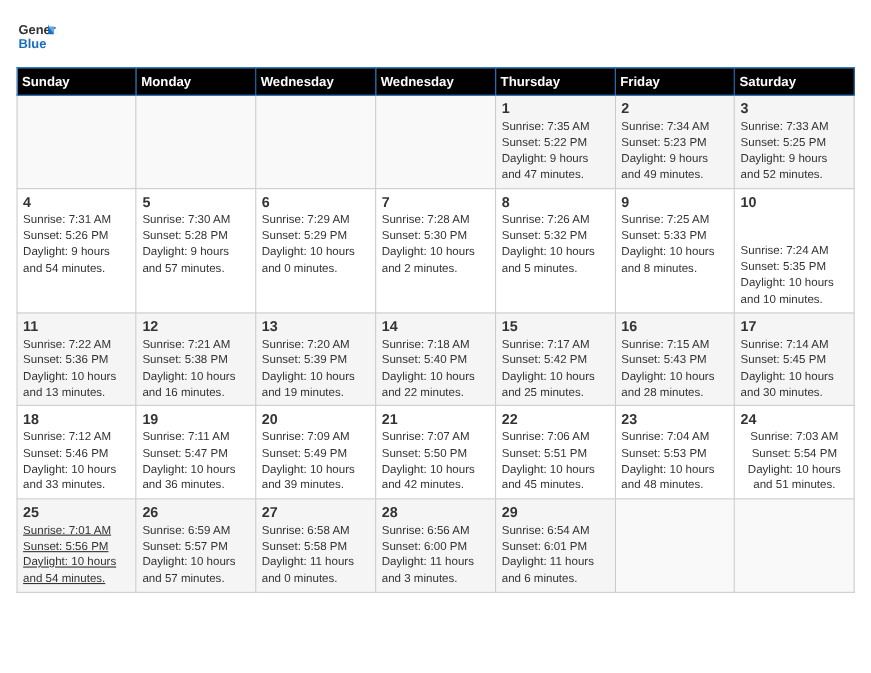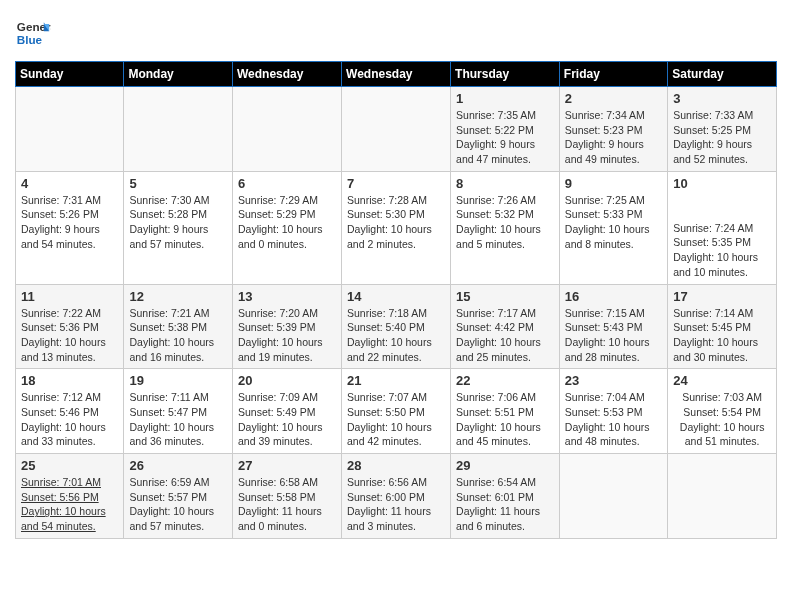--- a/index.html
+++ b/index.html
@@ -219,21 +219,21 @@
         <td>
           <span class="day-number">14</span>
           <div class="day-info" style="white-space: pre-line;">Sunrise: 7:18 AM
 Sunset: 5:40 PM
 Daylight: 10 hours
 and 22 minutes.</div>
         </td>
         <td>
           <span class="day-number">15</span>
           <div class="day-info" style="white-space: pre-line;">Sunrise: 7:17 AM
-Sunset: 4:42 PM
+Sunset: 5:42 PM
 Daylight: 10 hours
 and 25 minutes.</div>
         </td>
         <td>
           <span class="day-number">16</span>
           <div class="day-info" style="white-space: pre-line;">Sunrise: 7:15 AM
 Sunset: 5:43 PM
 Daylight: 10 hours
 and 28 minutes.</div>
         </td>

